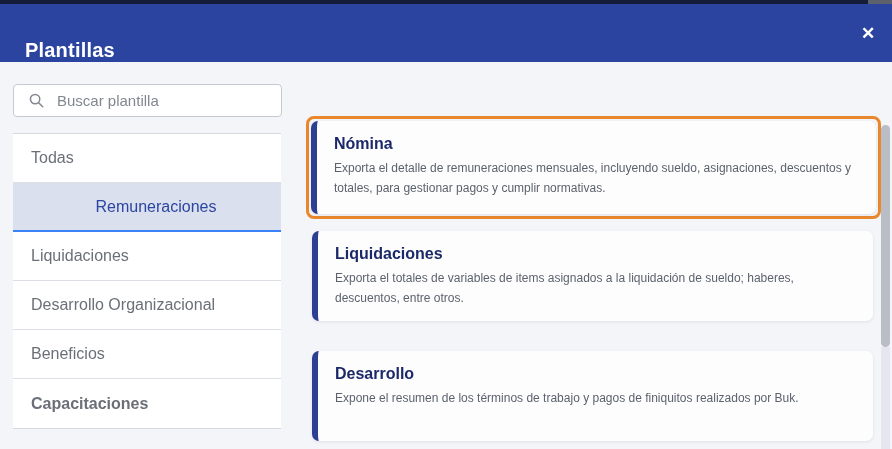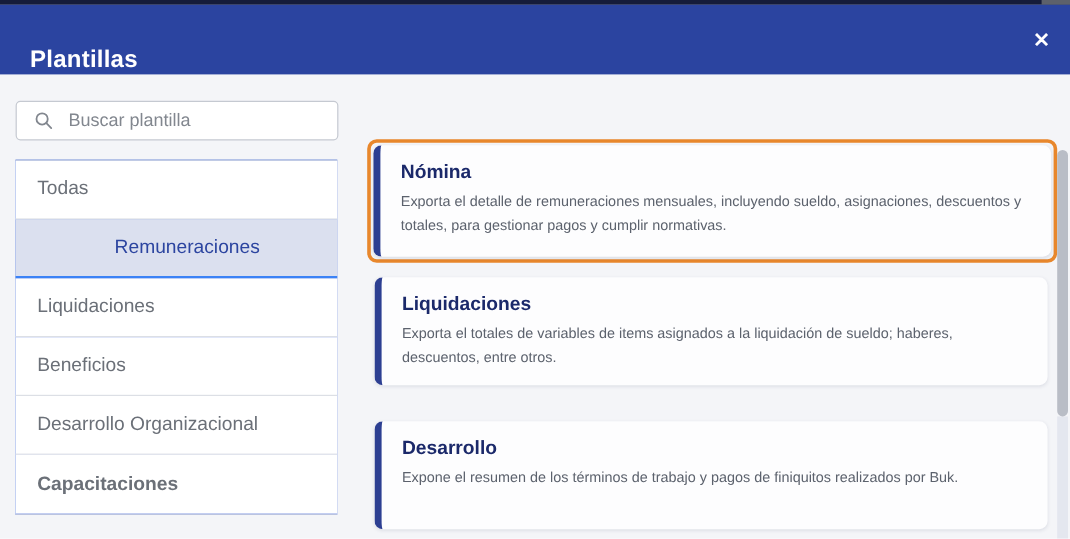--- a/index.html
+++ b/index.html
@@ -188,24 +188,24 @@
     <div class="sidebar-item">
       <span>Todas</span>
     </div>
     <div class="sidebar-item selected">
       <span>Remuneraciones</span>
     </div>
     <div class="sidebar-item">
       <span>Liquidaciones</span>
     </div>
     <div class="sidebar-item">
+      <span>Desarrollo Organizacional</span>
+    </div>
+    <div class="sidebar-item">
       <span>Beneficios</span>
-    </div>
-    <div class="sidebar-item">
-      <span>Desarrollo Organizacional</span>
     </div>
     <div class="sidebar-item">
       <span>Capacitaciones</span>
     </div>
   </div>
 
   <div class="cards">
 
     <div class="card-highlight-wrap">
       <div class="card">

